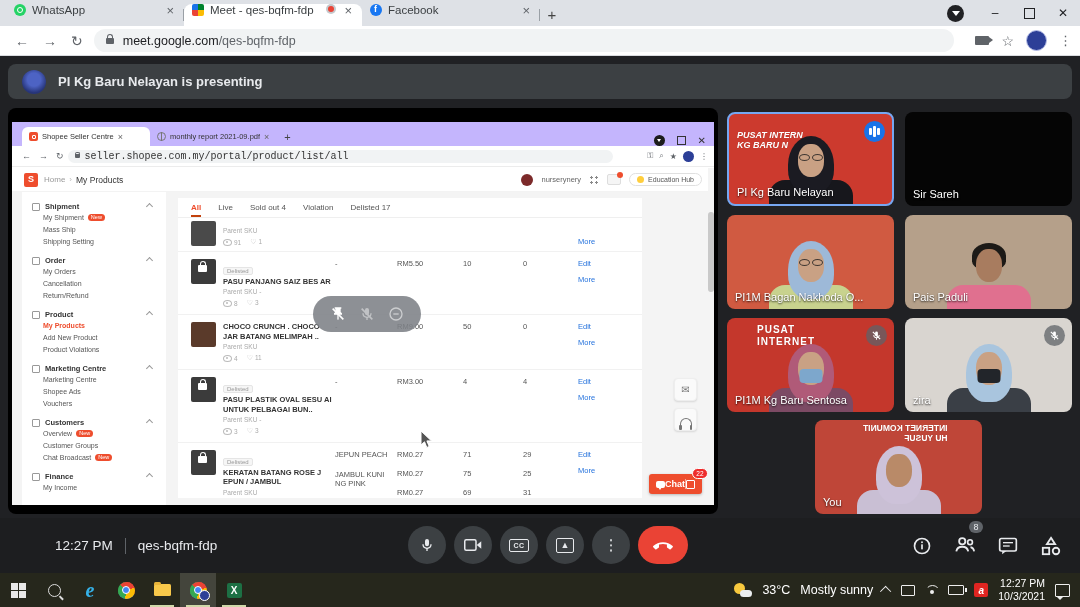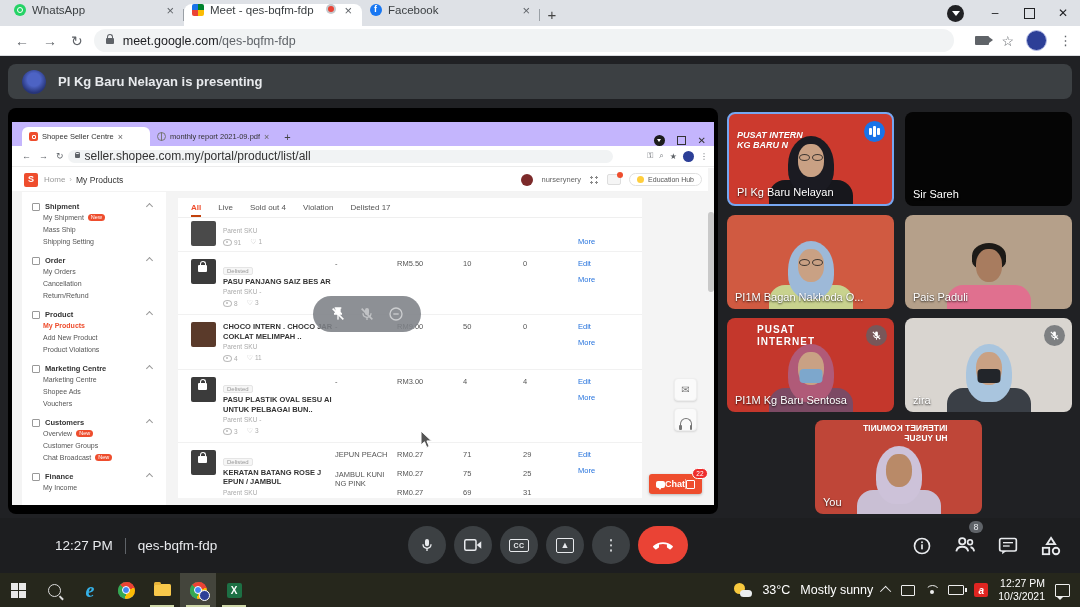--- a/index.html
+++ b/index.html
@@ -60,21 +60,21 @@
   .sw-ctl{margin-left:auto;display:flex;align-items:center;gap:12px;padding-right:8px;}
   .sw-media{width:11px;height:11px;border-radius:50%;background:#1c1c1c;position:relative;}
   .sw-media:after{content:"";position:absolute;left:3px;top:4px;border-left:2.5px solid transparent;border-right:2.5px solid transparent;border-top:3px solid #fff;}
   .sw-max{width:7px;height:7px;border:1px solid #333;}
   .sw-x{color:#333;font-size:10px;}
   .sw-addr{position:absolute;left:0;top:24px;width:100%;height:21px;background:#fff;border-bottom:1px solid #ececec;display:flex;align-items:center;padding:0 6px;box-sizing:border-box;}
   .sw-nav{color:#5f6368;font-size:9px;margin:0 4px;}
   .sw-urlpill{display:flex;align-items:center;width:545px;height:13px;background:#f1f3f4;border-radius:7px;padding:0 7px;box-sizing:border-box;}
   .sw-lock{width:5px;height:4px;background:#5f6368;border-radius:1px;position:relative;margin-right:5px;}
   .sw-lock:before{content:"";position:absolute;top:-2.5px;left:0.5px;width:2.5px;height:2.5px;border:1px solid #5f6368;border-bottom:none;border-radius:2px 2px 0 0;}
-  .sw-url{font-size:12px;color:#333;}
+  .sw-url{font-size:10px;color:#333;font-family:Liberation Mono, monospace;}
   .sw-addr-right{margin-left:auto;display:flex;align-items:center;gap:6px;}
   .sw-key{color:#5f6368;font-size:8px;}
   .sw-prof{width:11px;height:11px;border-radius:50%;background:#2c3f97;}
   
   .shp-header{position:absolute;left:0;top:46px;width:100%;height:24px;background:#fff;display:flex;align-items:center;padding:0 12px;box-sizing:border-box;border-bottom:1px solid #f3f3f3;}
   .shp-logo{width:14px;height:14px;background:#ee4d2d;border-radius:2px;position:relative;margin-right:6px;}
   .shp-logo:after{content:"S";position:absolute;left:4px;top:1px;color:#fff;font-size:9px;font-weight:bold;}
   .crumb-home{font-size:8px;color:#999;}
   .crumb-sep{font-size:8px;color:#bbb;margin:0 4px;}
   .crumb-cur{font-size:8.5px;color:#333;}
@@ -459,21 +459,21 @@
                   <div>0</div>
                 </div>
                 <div class="col-act">
                   <span class="alink">Edit</span>
                   <span class="alink">More</span>
                 </div>
               </div>
               <div class="prow">
                 <div class="pimg" style="background: rgb(90, 58, 42);"></div>
                 <div class="pinfo">
-                  <div class="pname">CHOCO INTERN . CHOCO JAR COKLAT MELIMPAH ..</div>
+                  <div class="pname">CHOCO CRUNCH . CHOCO JAR BATANG MELIMPAH ..</div>
                   <div class="psku">Parent SKU</div>
                   <div class="pstats">
                     <span><span class="eye"></span><span>4</span></span>
                     <span><span class="heart">♡</span><span>11</span></span>
                   </div>
                 </div>
                 <div class="pcol col-var">
                   <div>-</div>
                 </div>
                 <div class="pcol col-price">

